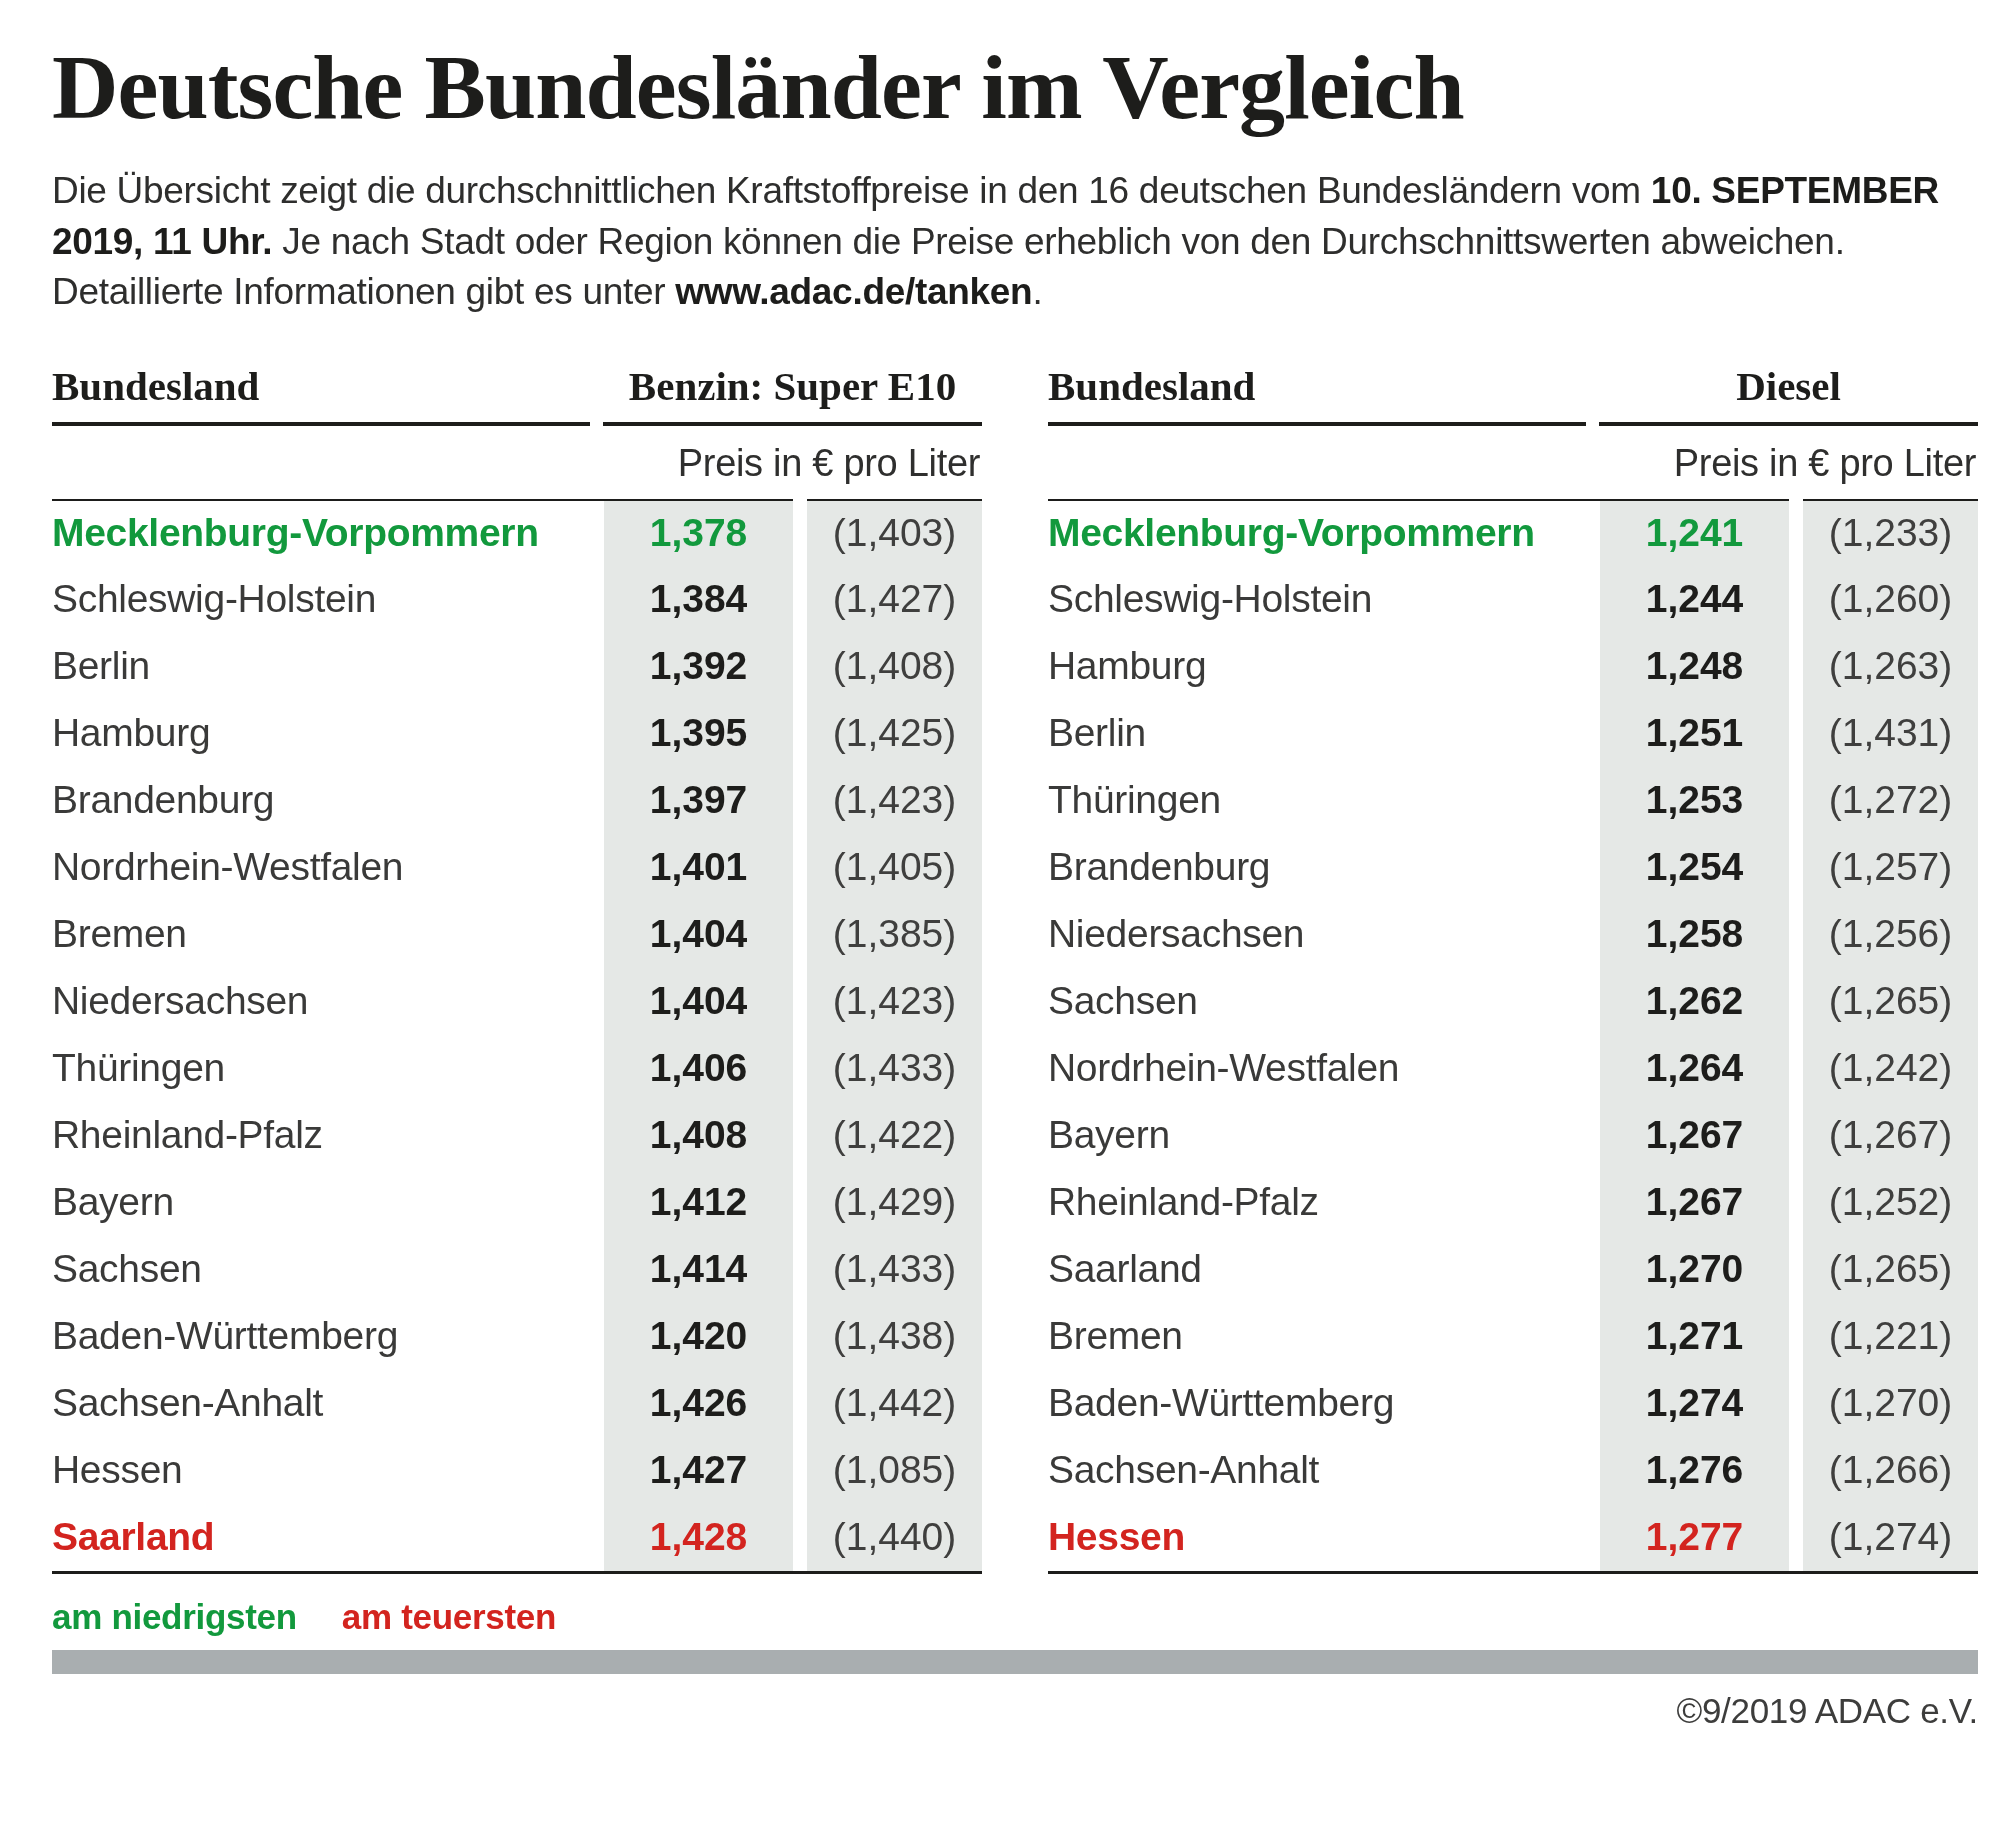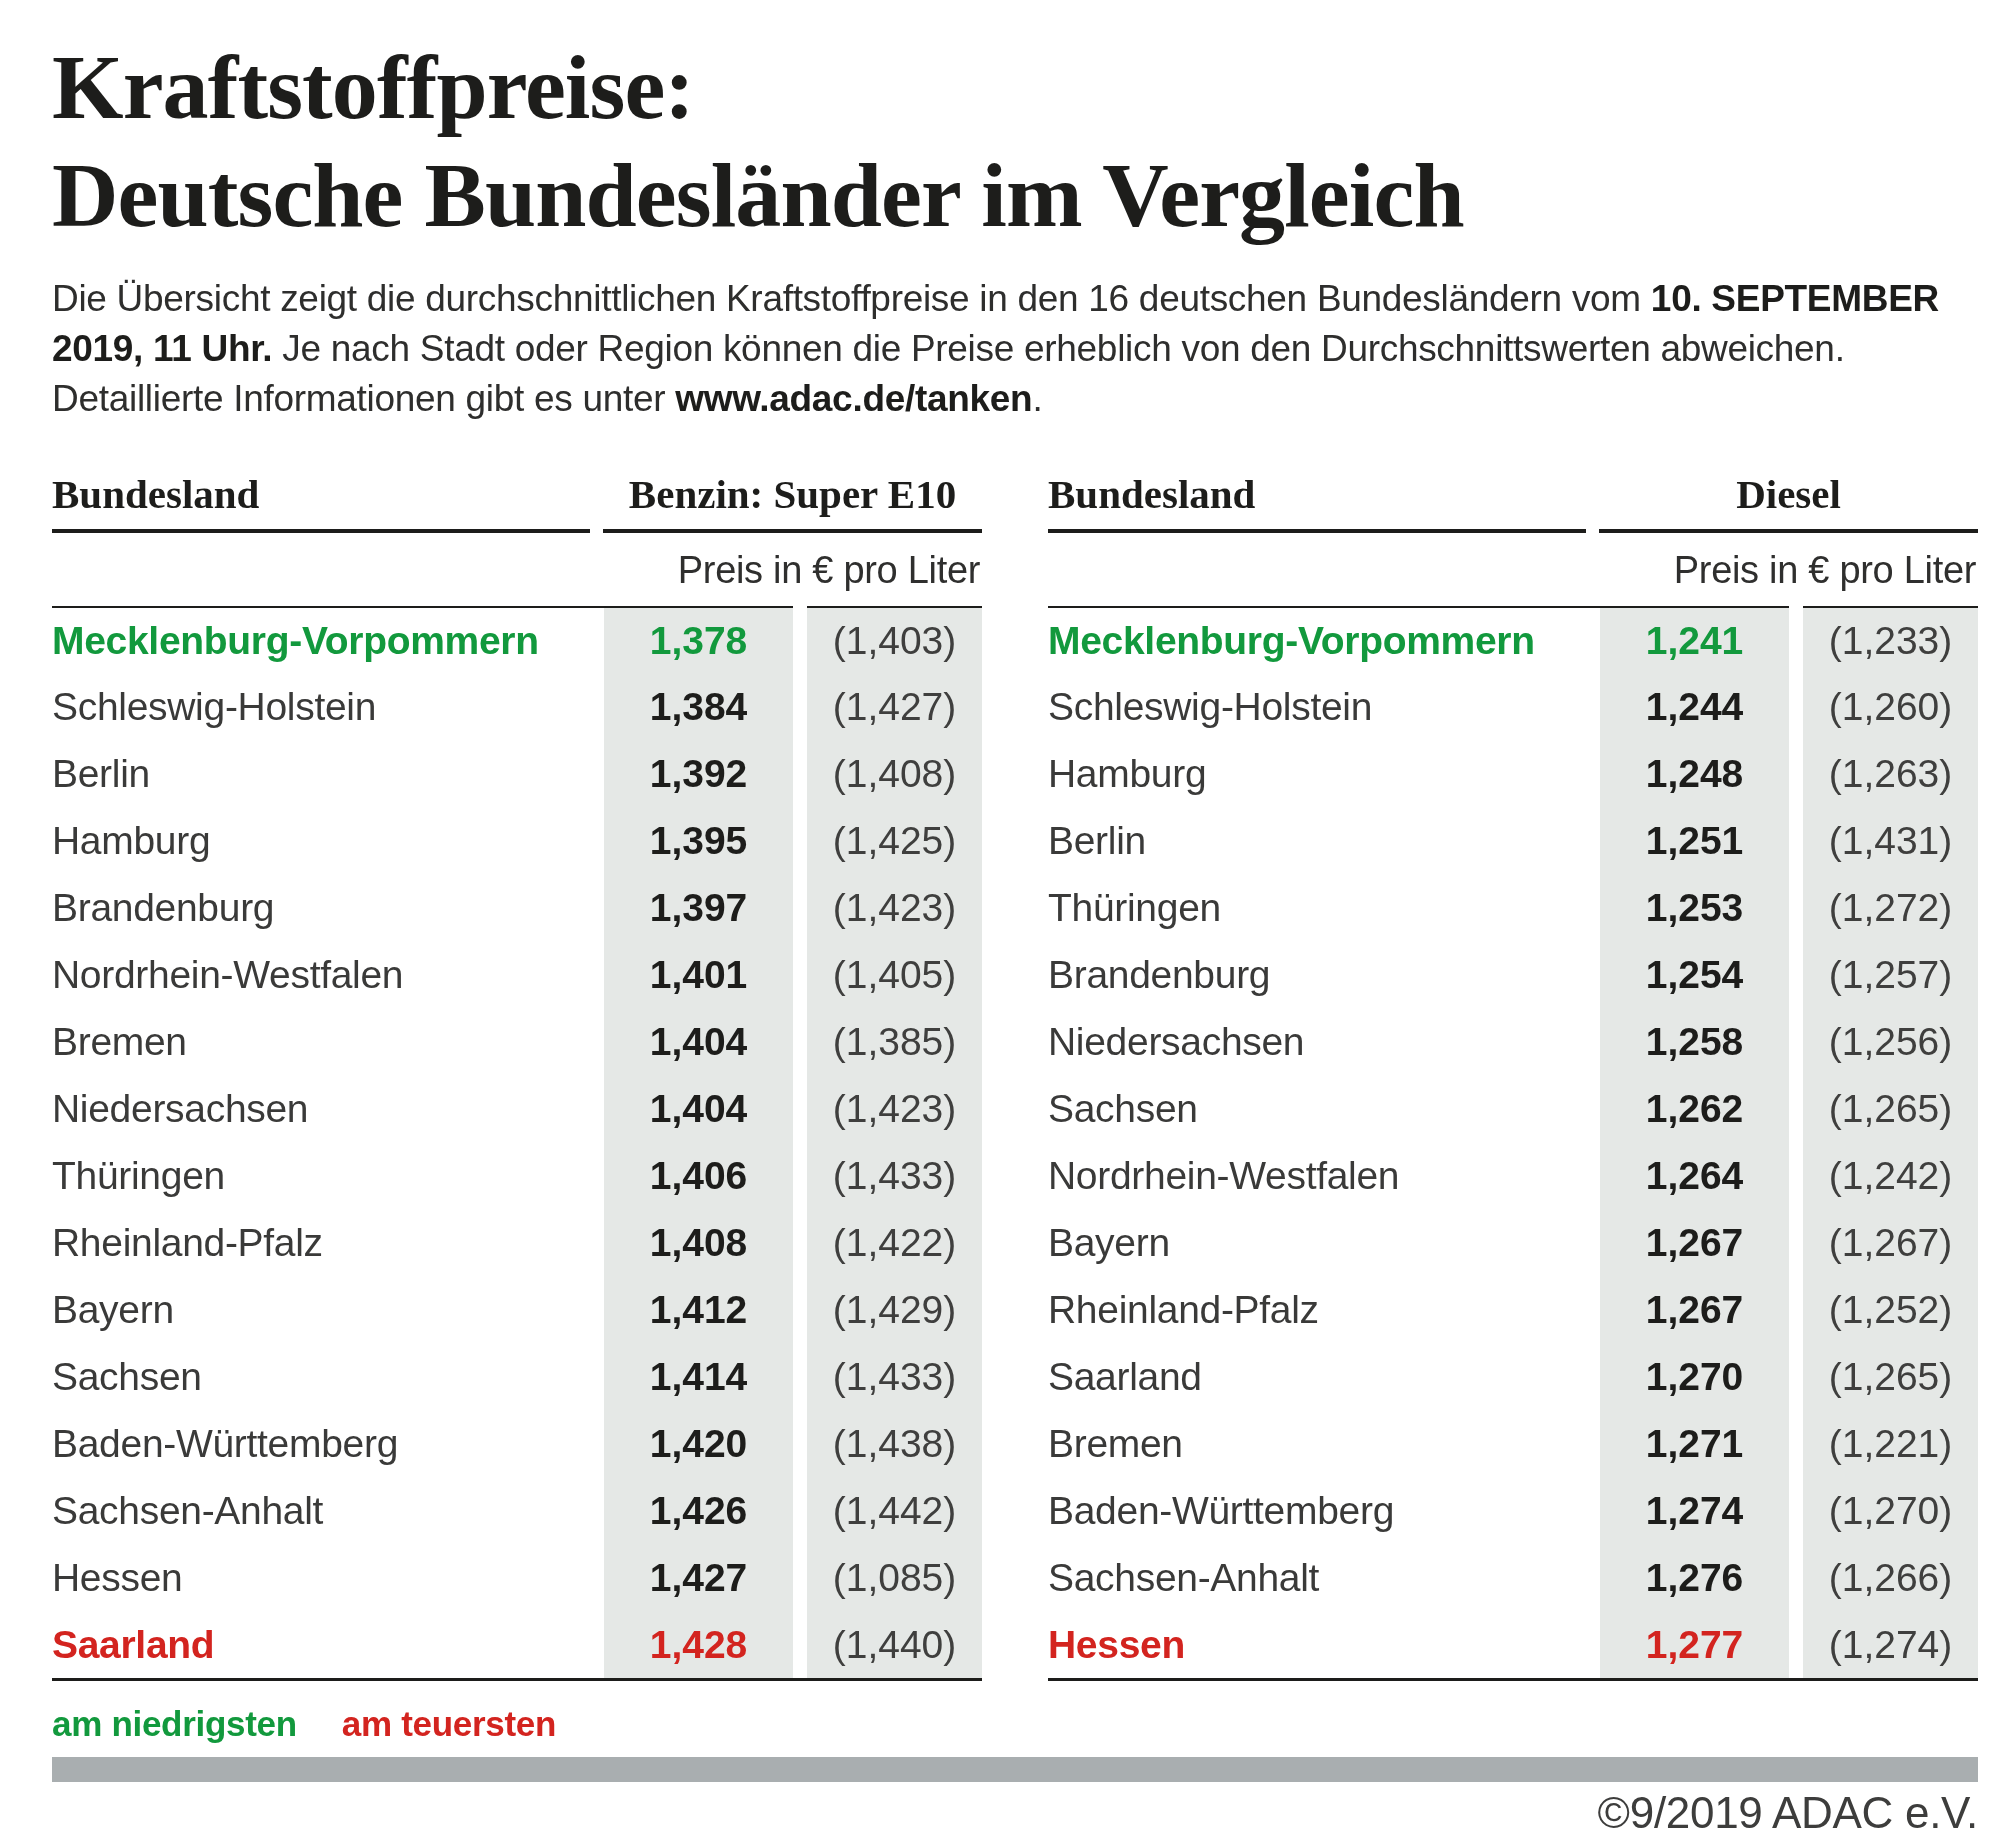--- a/index.html
+++ b/index.html
@@ -94,34 +94,33 @@
     font-size: 35px;
     letter-spacing: -0.3px;
   }
   .lg-green { color: var(--green); font-weight: 700; }
   .lg-red   { color: var(--red);   font-weight: 700; }
   .lg-note  { color: #2e2e2d; }
 
   
   .graybar { height: 24.6px; background: var(--bar); margin-top: 13.2px; }
   .copyright {
-    margin-top: 6px;
+    margin-top: 17px;
     text-align: right;
-    font-size: 44px;
+    font-size: 35px;
     color: #3d3d3c;
     letter-spacing: -0.3px;
   }
 </style>
 </head>
 <body style="--green: #12993d; --red: #d3241f; --band: #e5e8e6; --bar: #a9aeb0; --ink: #1d1d1b;">
 
 <div class="page">
 
   <h1>
-    <span class="tl">Kraftstoffpreise:</span>
     <span class="tl">Deutsche Bundesländer im Vergleich</span>
   </h1>
 
   <p class="intro"><span>Die Übersicht zeigt die durchschnittlichen Kraftstoffpreise in den 16 deutschen Bundesländern vom </span><strong>10. SEPTEMBER 2019, 11 Uhr.</strong><span> Je nach Stadt oder Region können die Preise erheblich von den Durchschnittswerten abweichen. Detaillierte Informationen gibt es unter </span><strong>www.adac.de/tanken</strong><span>.</span></p>
 
   <div class="tables">
 
     <section class="ptable">
       <div class="thead">
         <div class="th-name">Bundesland</div>

